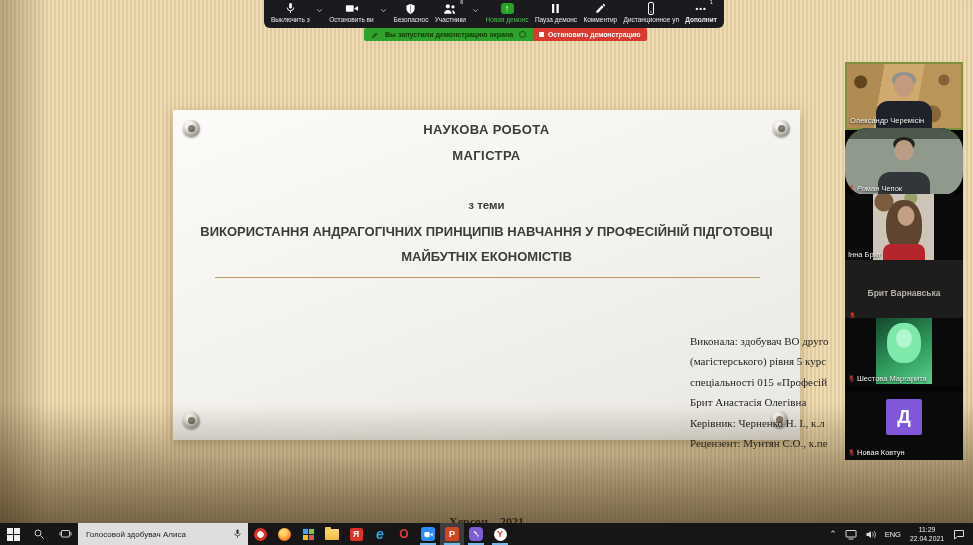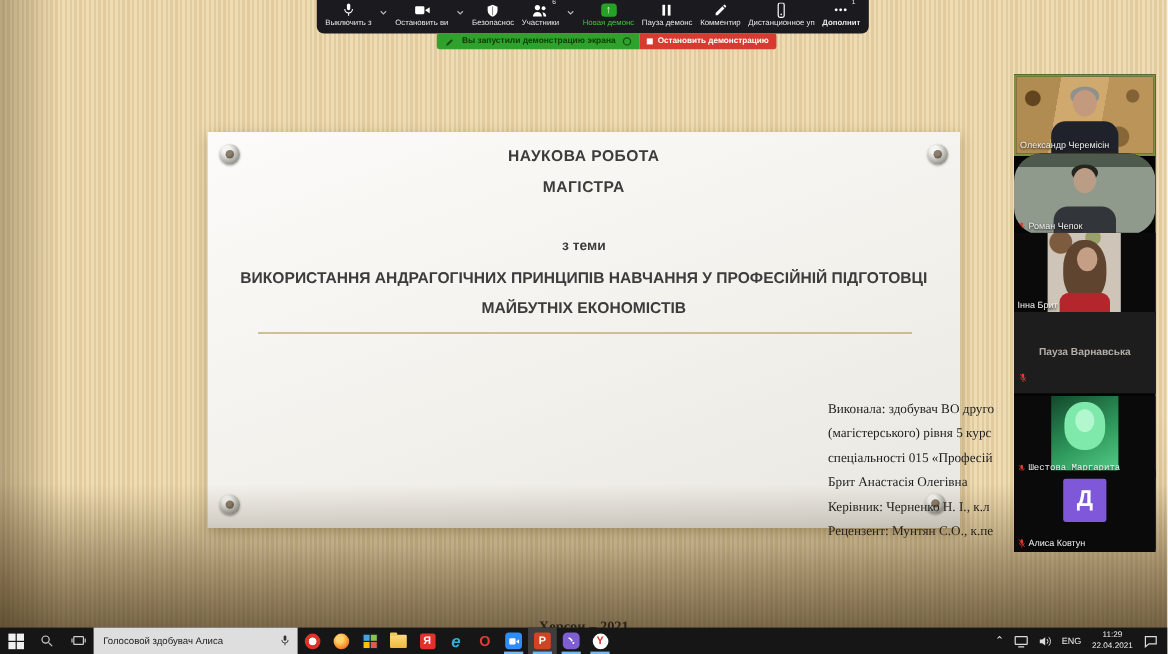--- a/index.html
+++ b/index.html
@@ -322,32 +322,32 @@
         <div class="head p3-head"></div>
         <div class="body p3-body"></div>
       </div>
       <div class="pname">
           <span>Інна Брит</span>
         </div>
     </div>
 
     <div class="tile" style="top:198px;">
       <div class="t4-bg"></div>
-      <div class="center-name">Пауза Варнавська</div>
+      <div class="center-name">Брит Варнавська</div>
       <div class="mic-corner">
         <svg width="7" height="8" viewBox="0 0 20 24">
             <rect x="7" y="1" width="6" height="11" rx="3" fill="#e0392e"></rect>
             <path d="M4 10a6 6 0 0 0 12 0" fill="none" stroke="#e0392e" stroke-width="2"></path>
             <line x1="10" y1="17" x2="10" y2="22" stroke="#e0392e" stroke-width="2"></line>
             <line x1="3" y1="2" x2="17" y2="20" stroke="#e0392e" stroke-width="2"></line>
           </svg>
       </div>
     </div>
 
-    <div class="tile" style="top:268px;font-family:Liberation Mono, monospace;">
+    <div class="tile" style="top:256px;">
       <div class="vid5">
         <div class="head p5-hair"></div>
         <div class="head p5-head"></div>
       </div>
       <div class="pname">
         <svg width="7" height="8" viewBox="0 0 20 24">
             <rect x="7" y="1" width="6" height="11" rx="3" fill="#e0392e"></rect>
             <path d="M4 10a6 6 0 0 0 12 0" fill="none" stroke="#e0392e" stroke-width="2"></path>
             <line x1="10" y1="17" x2="10" y2="22" stroke="#e0392e" stroke-width="2"></line>
             <line x1="3" y1="2" x2="17" y2="20" stroke="#e0392e" stroke-width="2"></line>
@@ -358,21 +358,21 @@
 
     <div class="tile" style="top:330px;">
       <div class="avatar-sq" style="background:#7e58d8;">Д</div>
       <div class="pname">
         <svg width="7" height="8" viewBox="0 0 20 24">
             <rect x="7" y="1" width="6" height="11" rx="3" fill="#e0392e"></rect>
             <path d="M4 10a6 6 0 0 0 12 0" fill="none" stroke="#e0392e" stroke-width="2"></path>
             <line x1="10" y1="17" x2="10" y2="22" stroke="#e0392e" stroke-width="2"></line>
             <line x1="3" y1="2" x2="17" y2="20" stroke="#e0392e" stroke-width="2"></line>
           </svg>
-        <span>Алиса Ковтун</span>
+        <span>Новая Ковтун</span>
       </div>
     </div>
   </div>
 
   <div class="taskbar">
     <div class="tk-btn">
       <div class="win-logo">
           <span></span>
           <span></span>
           <span></span>

